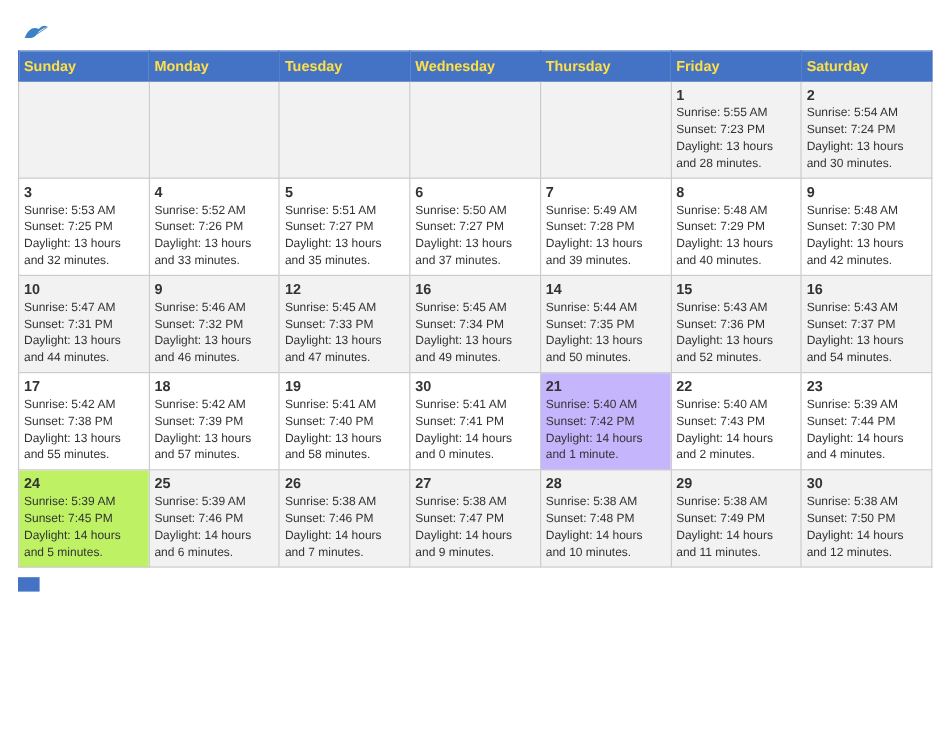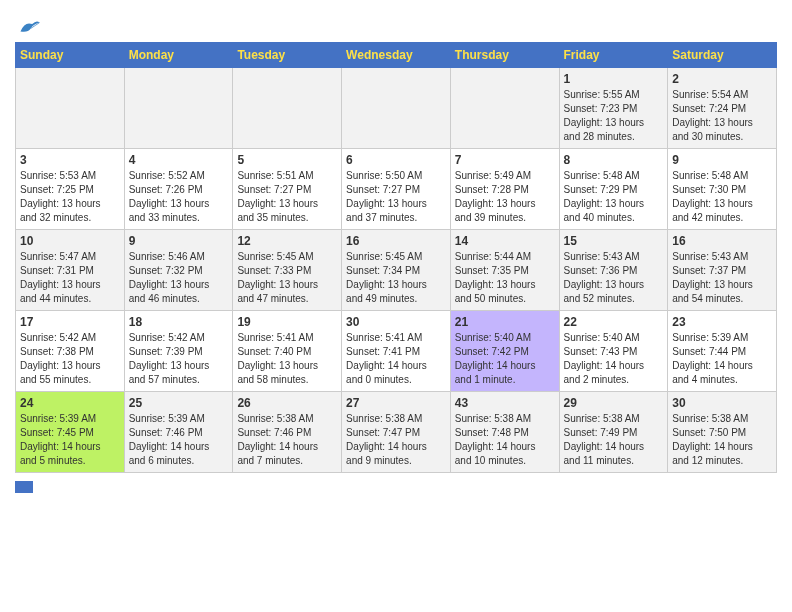--- a/index.html
+++ b/index.html
@@ -159,21 +159,21 @@
         <td style="background-color: rgb(255, 255, 255);"><span class="day-num">30</span><span class="day-info">Sunrise: 5:41 AM<br>Sunset: 7:41 PM<br>Daylight: 14 hours and 0 minutes.</span></td>
         <td style="background-color: #c4b5fd;"><span class="day-num">21</span><span class="day-info">Sunrise: 5:40 AM<br>Sunset: 7:42 PM<br>Daylight: 14 hours and 1 minute.</span></td>
         <td style="background-color: rgb(255, 255, 255);"><span class="day-num">22</span><span class="day-info">Sunrise: 5:40 AM<br>Sunset: 7:43 PM<br>Daylight: 14 hours and 2 minutes.</span></td>
         <td style="background-color: rgb(255, 255, 255); margin-left: 24px;"><span class="day-num">23</span><span class="day-info">Sunrise: 5:39 AM<br>Sunset: 7:44 PM<br>Daylight: 14 hours and 4 minutes.</span></td>
       </tr>
       <tr>
         <td style="background-color: #bef264;"><span class="day-num">24</span><span class="day-info">Sunrise: 5:39 AM<br>Sunset: 7:45 PM<br>Daylight: 14 hours and 5 minutes.</span></td>
         <td style="background-color: rgb(242, 242, 242); margin-left: 20px;"><span class="day-num">25</span><span class="day-info">Sunrise: 5:39 AM<br>Sunset: 7:46 PM<br>Daylight: 14 hours and 6 minutes.</span></td>
         <td style="background-color: rgb(242, 242, 242);"><span class="day-num">26</span><span class="day-info">Sunrise: 5:38 AM<br>Sunset: 7:46 PM<br>Daylight: 14 hours and 7 minutes.</span></td>
         <td style="background-color: rgb(242, 242, 242);"><span class="day-num">27</span><span class="day-info">Sunrise: 5:38 AM<br>Sunset: 7:47 PM<br>Daylight: 14 hours and 9 minutes.</span></td>
-        <td style="background-color: rgb(242, 242, 242);"><span class="day-num">43</span><span class="day-info">Sunrise: 5:38 AM<br>Sunset: 7:48 PM<br>Daylight: 14 hours and 10 minutes.</span></td>
+        <td style="background-color: rgb(242, 242, 242);"><span class="day-num">28</span><span class="day-info">Sunrise: 5:38 AM<br>Sunset: 7:48 PM<br>Daylight: 14 hours and 10 minutes.</span></td>
         <td style="background-color: rgb(242, 242, 242);"><span class="day-num">29</span><span class="day-info">Sunrise: 5:38 AM<br>Sunset: 7:49 PM<br>Daylight: 14 hours and 11 minutes.</span></td>
         <td style="background-color: rgb(242, 242, 242);"><span class="day-num">30</span><span class="day-info">Sunrise: 5:38 AM<br>Sunset: 7:50 PM<br>Daylight: 14 hours and 12 minutes.</span></td>
       </tr>
     </tbody>
 </table>
 
 <div style="margin-top:8px; font-size:11px; color:#555; display:flex; align-items:center; gap:6px;">
   <div style="width:18px; height:12px; background:#4472c4;"></div>
   <span></span>
 </div>

